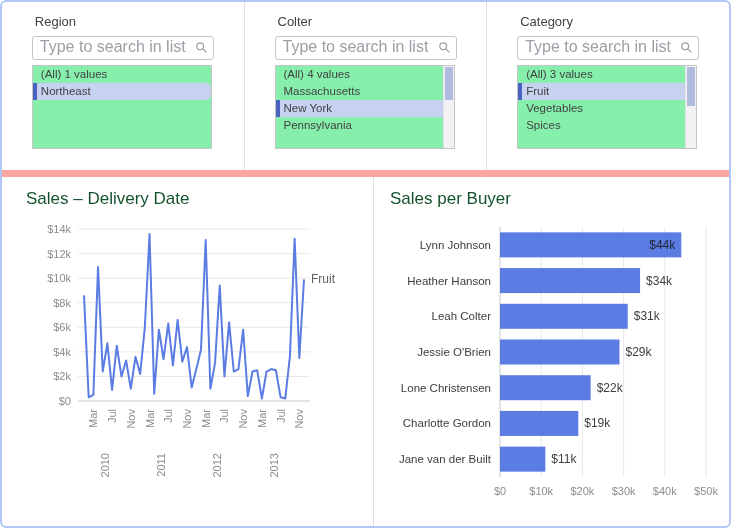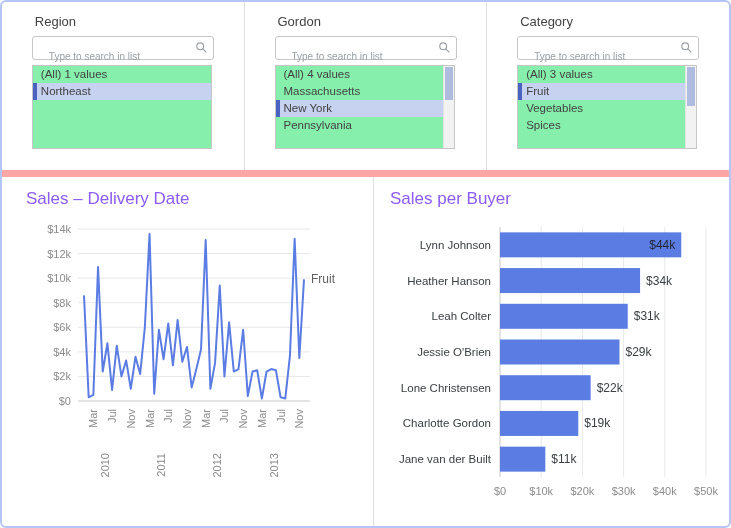--- a/index.html
+++ b/index.html
@@ -6,39 +6,39 @@
   .page { position:relative; width:727px; height:524px; border:2px solid #b3c6f7; border-radius:6px;
           background:#ffffff; overflow:hidden; }
 
   
   .filters-row { display:flex; height:168px; border-bottom:7px solid #fca5a5; }
   .filter-panel { flex:1 1 0; border-right:1px solid #e0e0e0; box-sizing:border-box; }
   .filter-panel:last-child { border-right:none; }
   .filter-inner { width:182px; margin:12px auto 0 auto; }
   .filter-title { font-size:13px; color:#424242; margin:0 0 7px 3px; }
   .search-box { position:relative; width:180px; height:22px; border:1px solid #c6c6c6; border-radius:3px; background:#fff; }
-  .search-box input { border:none; outline:none; width:152px; height:20px; margin:9px; padding:0 0 0 7px;
-                      font-size:10px; color:#424242; font-family:inherit; background:transparent; }
+  .search-box input { border:none; outline:none; width:152px; height:20px; margin:0; padding:0 0 0 7px;
+                      font-size:16px; color:#424242; font-family:inherit; background:transparent; }
   .search-box input::placeholder { color:#9aa0a6; }
   .search-icon { position:absolute; right:5px; top:4px; }
   .listbox { position:relative; width:180px; height:84px; border:1px solid #c6c6c6; margin-top:5px;
              overflow:hidden; background:#86efac; box-sizing:border-box; }
   .list-item { position:relative; height:17px; line-height:17px; font-size:11.5px; color:#424242;
                padding-left:8px; white-space:nowrap; cursor:pointer; }
-  .list-item.selected { background:#c7d1f0; }
+  .list-item.selected { background:#c7d1f0;border-radius:6px; }
   .list-item.selected::before { content:""; position:absolute; left:0; top:0; bottom:0; width:4px; background:#4a63c0; }
   .scrollbar { position:absolute; right:0; top:0; bottom:0; width:10px; background:#f2f2f2; border-left:1px solid #e3e3e3; }
   .scroll-thumb { position:absolute; left:1px; right:1px; top:1px; background:#b0bcdf; }
 
   
   .charts-row { display:flex; height:355px; }
   .chart-panel { box-sizing:border-box; }
   .line-panel { width:372px; border-right:1px solid #e0e0e0; padding:12px 0 0 24px; }
   .bar-panel { flex:1 1 0; padding:12px 0 0 16px; }
-  .chart-title { font-size:17px; font-weight:400; color:#8b5cf6; margin:0 0 6px 0; }
+  .chart-title { font-size:17px; font-weight:400; color:#14532d; margin:0 0 6px 0; }
   svg { display:block; }
   svg text { font-family:"Liberation Sans", sans-serif; }
 </style>
 </head>
 <body>
 
 <div class="page">
 
   <section class="filters-row">
 
@@ -54,21 +54,21 @@
         </div>
         <div class="listbox">
             <div class="list-item">(All) 1 values</div>
             <div class="list-item selected">Northeast</div>
           </div>
       </div>
     </div>
 
     <div class="filter-panel">
       <div class="filter-inner">
-        <div class="filter-title">Gordon</div>
+        <div class="filter-title">Colter</div>
         <div class="search-box">
           <input type="text" placeholder="Type to search in list" style="">
           <svg class="search-icon" width="13" height="13" viewBox="0 0 13 13">
             <circle cx="5.2" cy="5.2" r="3.4" fill="none" stroke="#9aa0a6" stroke-width="1.2"></circle>
             <line x1="7.8" y1="7.8" x2="11.3" y2="11.3" stroke="#9aa0a6" stroke-width="1.2"></line>
           </svg>
         </div>
         <div class="listbox">
             <div class="list-item">(All) 4 values</div>
             <div class="list-item">Massachusetts</div>

